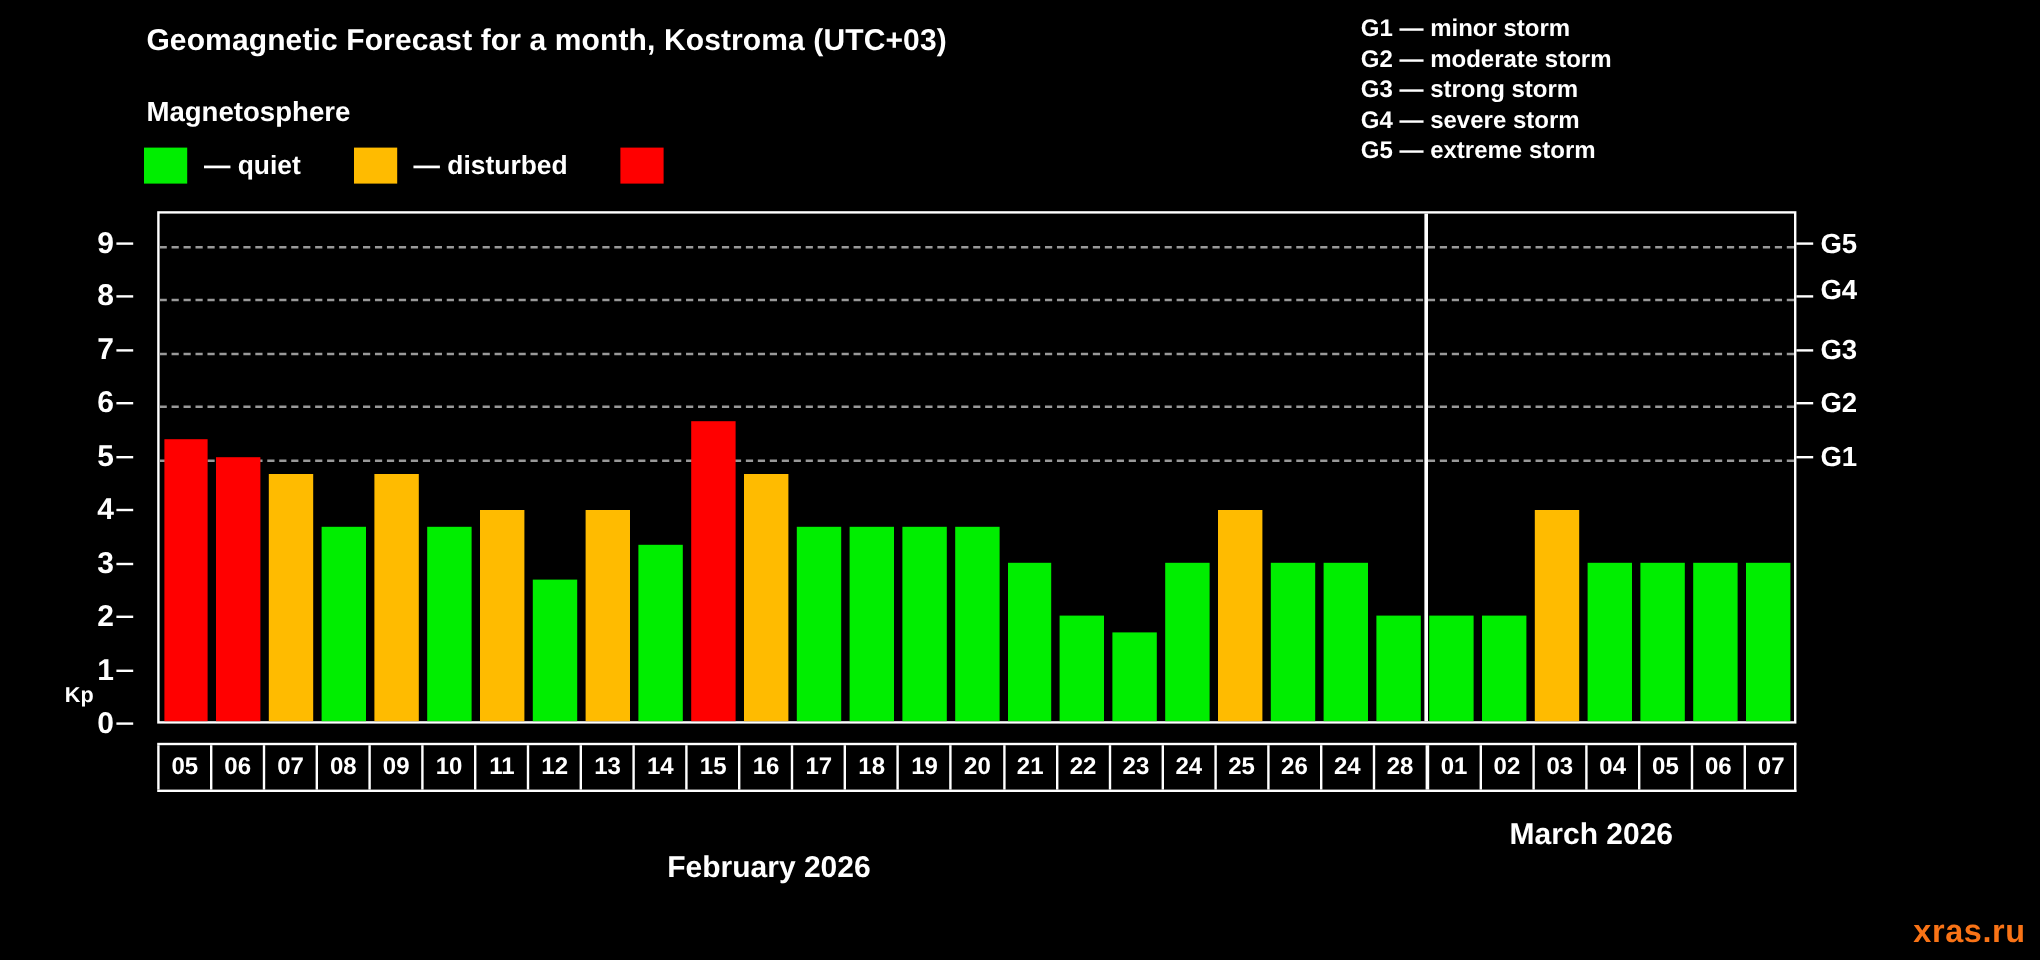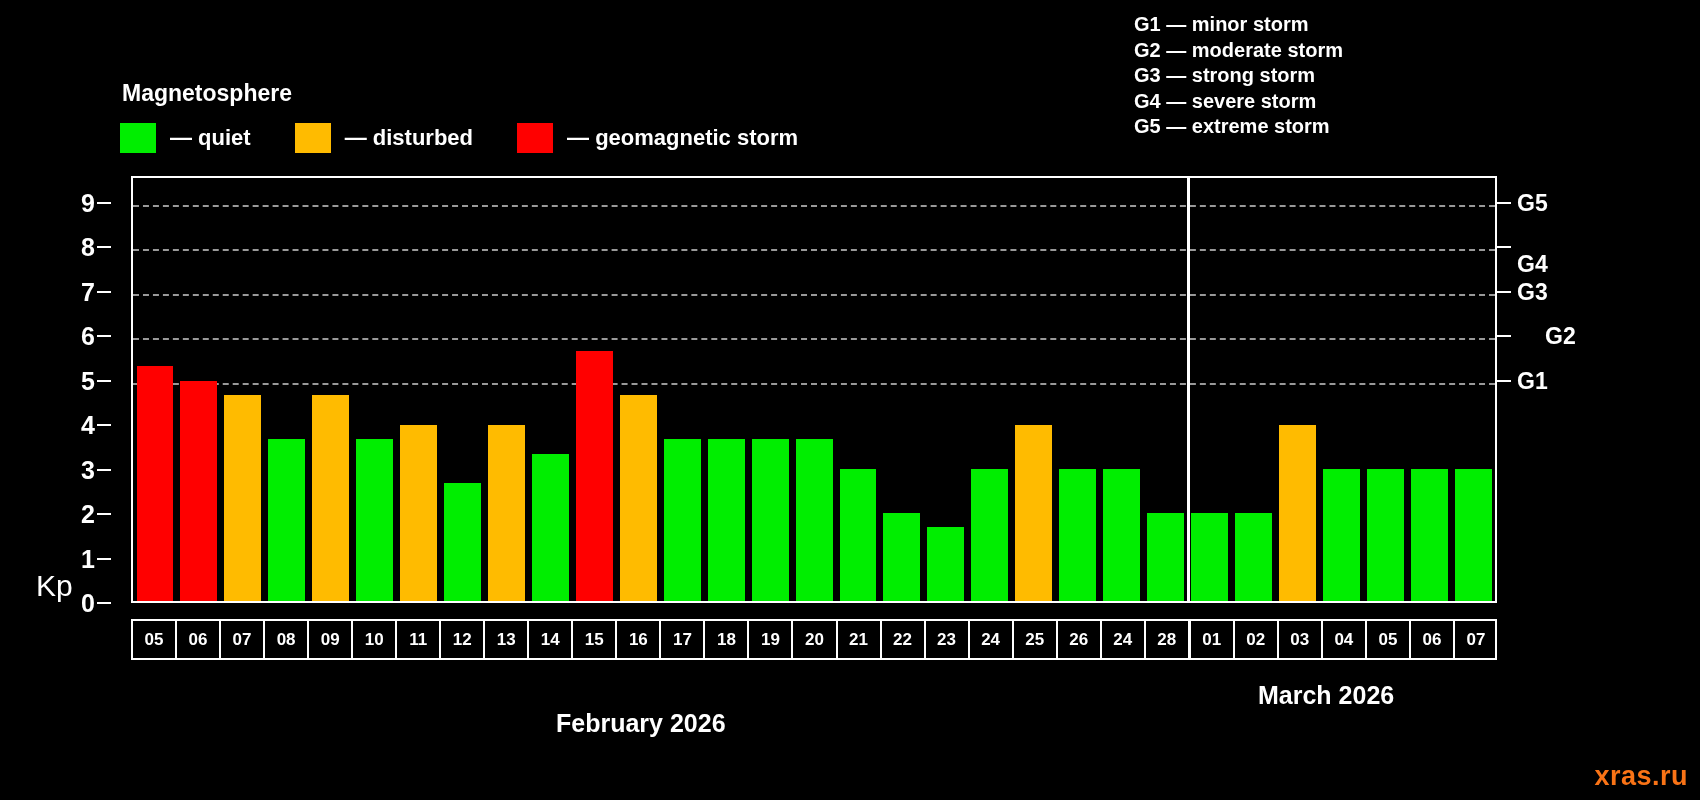--- a/index.html
+++ b/index.html
@@ -66,22 +66,22 @@
   #yaxis{position:absolute;left:0;top:176px;width:131px;height:427px;}
   .ytick-label{
     position:absolute;right:36px;transform:translateY(-50%);
     font-size:25px;font-weight:bold;text-align:right;
   }
   .ytick{
     position:absolute;right:20px;width:14px;height:0;
     border-top:2px solid #fff;transform:translateY(-1px);
   }
   #kp-label{
-    position:absolute;left:36px;top:393px;
-    font-size:30px;font-weight:normal;
+    position:absolute;left:54px;top:393px;
+    font-size:18px;font-weight:bold;
   }
 
   
   #gaxis{position:absolute;left:1497px;top:176px;width:203px;height:427px;}
   .gtick{
     position:absolute;left:0;width:14px;height:0;
     border-top:2px solid #fff;transform:translateY(-1px);
   }
   .gtick-label{
     position:absolute;left:20px;transform:translateY(-50%);
@@ -90,21 +90,21 @@
 
   
   #daystrip{
     position:absolute;left:131px;top:619px;width:1366px;height:41px;
     display:flex;
     border-top:2px solid #fff;border-bottom:2px solid #fff;
     box-sizing:border-box;
   }
   .day-cell{
     flex:1 1 0;display:flex;align-items:center;justify-content:center;
-    font-size:17px;font-weight:bold;
+    font-size:20px;font-weight:bold;
     border-left:2px solid #fff;box-sizing:border-box;
   }
   .day-cell:first-child{border-left:2px solid #fff;}
   .day-cell.month-start{border-left:3px solid #fff;}
   #daystrip-right-edge{
     position:absolute;left:1495px;top:619px;width:0;height:41px;
     border-left:2px solid #fff;
   }
 
   
@@ -119,35 +119,35 @@
     position:absolute;right:12px;bottom:8px;
     font-size:27px;font-weight:bold;color:#f97316;
     letter-spacing:.5px;
   }
 </style>
 </head>
 <body>
 
 <div id="stage">
 
+  <div id="title">Geomagnetic Forecast for a month, Kostroma (UTC+03)</div>
 
   <div id="legend-heading">Magnetosphere</div>
 
   <div id="legend-row">
       <div class="legend-item">
         <span class="swatch" style="background: rgb(0, 238, 0);"></span>
         <span class="legend-label">— quiet</span>
       </div>
       <div class="legend-item">
         <span class="swatch" style="background: rgb(255, 187, 0);"></span>
         <span class="legend-label">— disturbed</span>
       </div>
       <div class="legend-item">
         <span class="swatch" style="background: rgb(255, 0, 0);"></span>
-        <span class="legend-label">— geomagnetic storm</span>
       </div>
     </div>
 
   <div id="gscale">
       <div>G1 — minor storm</div>
       <div>G2 — moderate storm</div>
       <div>G3 — strong storm</div>
       <div>G4 — severe storm</div>
       <div>G5 — extreme storm</div>
     </div>
@@ -281,25 +281,25 @@
       </div>
     <div id="separators">
         <div class="month-sep" style="left: 77.4194%;"></div>
       </div>
   </div>
 
   <div id="gaxis">
       <div class="gtick" style="top: 204.604px;"></div>
       <div class="gtick-label" style="top: 204.604px;">G1</div>
       <div class="gtick" style="top: 160.125px;"></div>
-      <div class="gtick-label" style="top: 160.125px; margin-left: 28px;">G2</div>
+      <div class="gtick-label" style="top: 160.125px;">G2</div>
       <div class="gtick" style="top: 115.646px;"></div>
       <div class="gtick-label" style="top: 115.646px;">G3</div>
       <div class="gtick" style="top: 71.1667px;"></div>
-      <div class="gtick-label" style="top: 88px; text-align: center;">G4</div>
+      <div class="gtick-label" style="top: 66px; text-align: center;">G4</div>
       <div class="gtick" style="top: 26.6875px;"></div>
       <div class="gtick-label" style="top: 26.6875px;">G5</div>
     </div>
 
   <div id="daystrip">
       <div class="day-cell">05</div>
       <div class="day-cell">06</div>
       <div class="day-cell">07</div>
       <div class="day-cell">08</div>
       <div class="day-cell">09</div>

